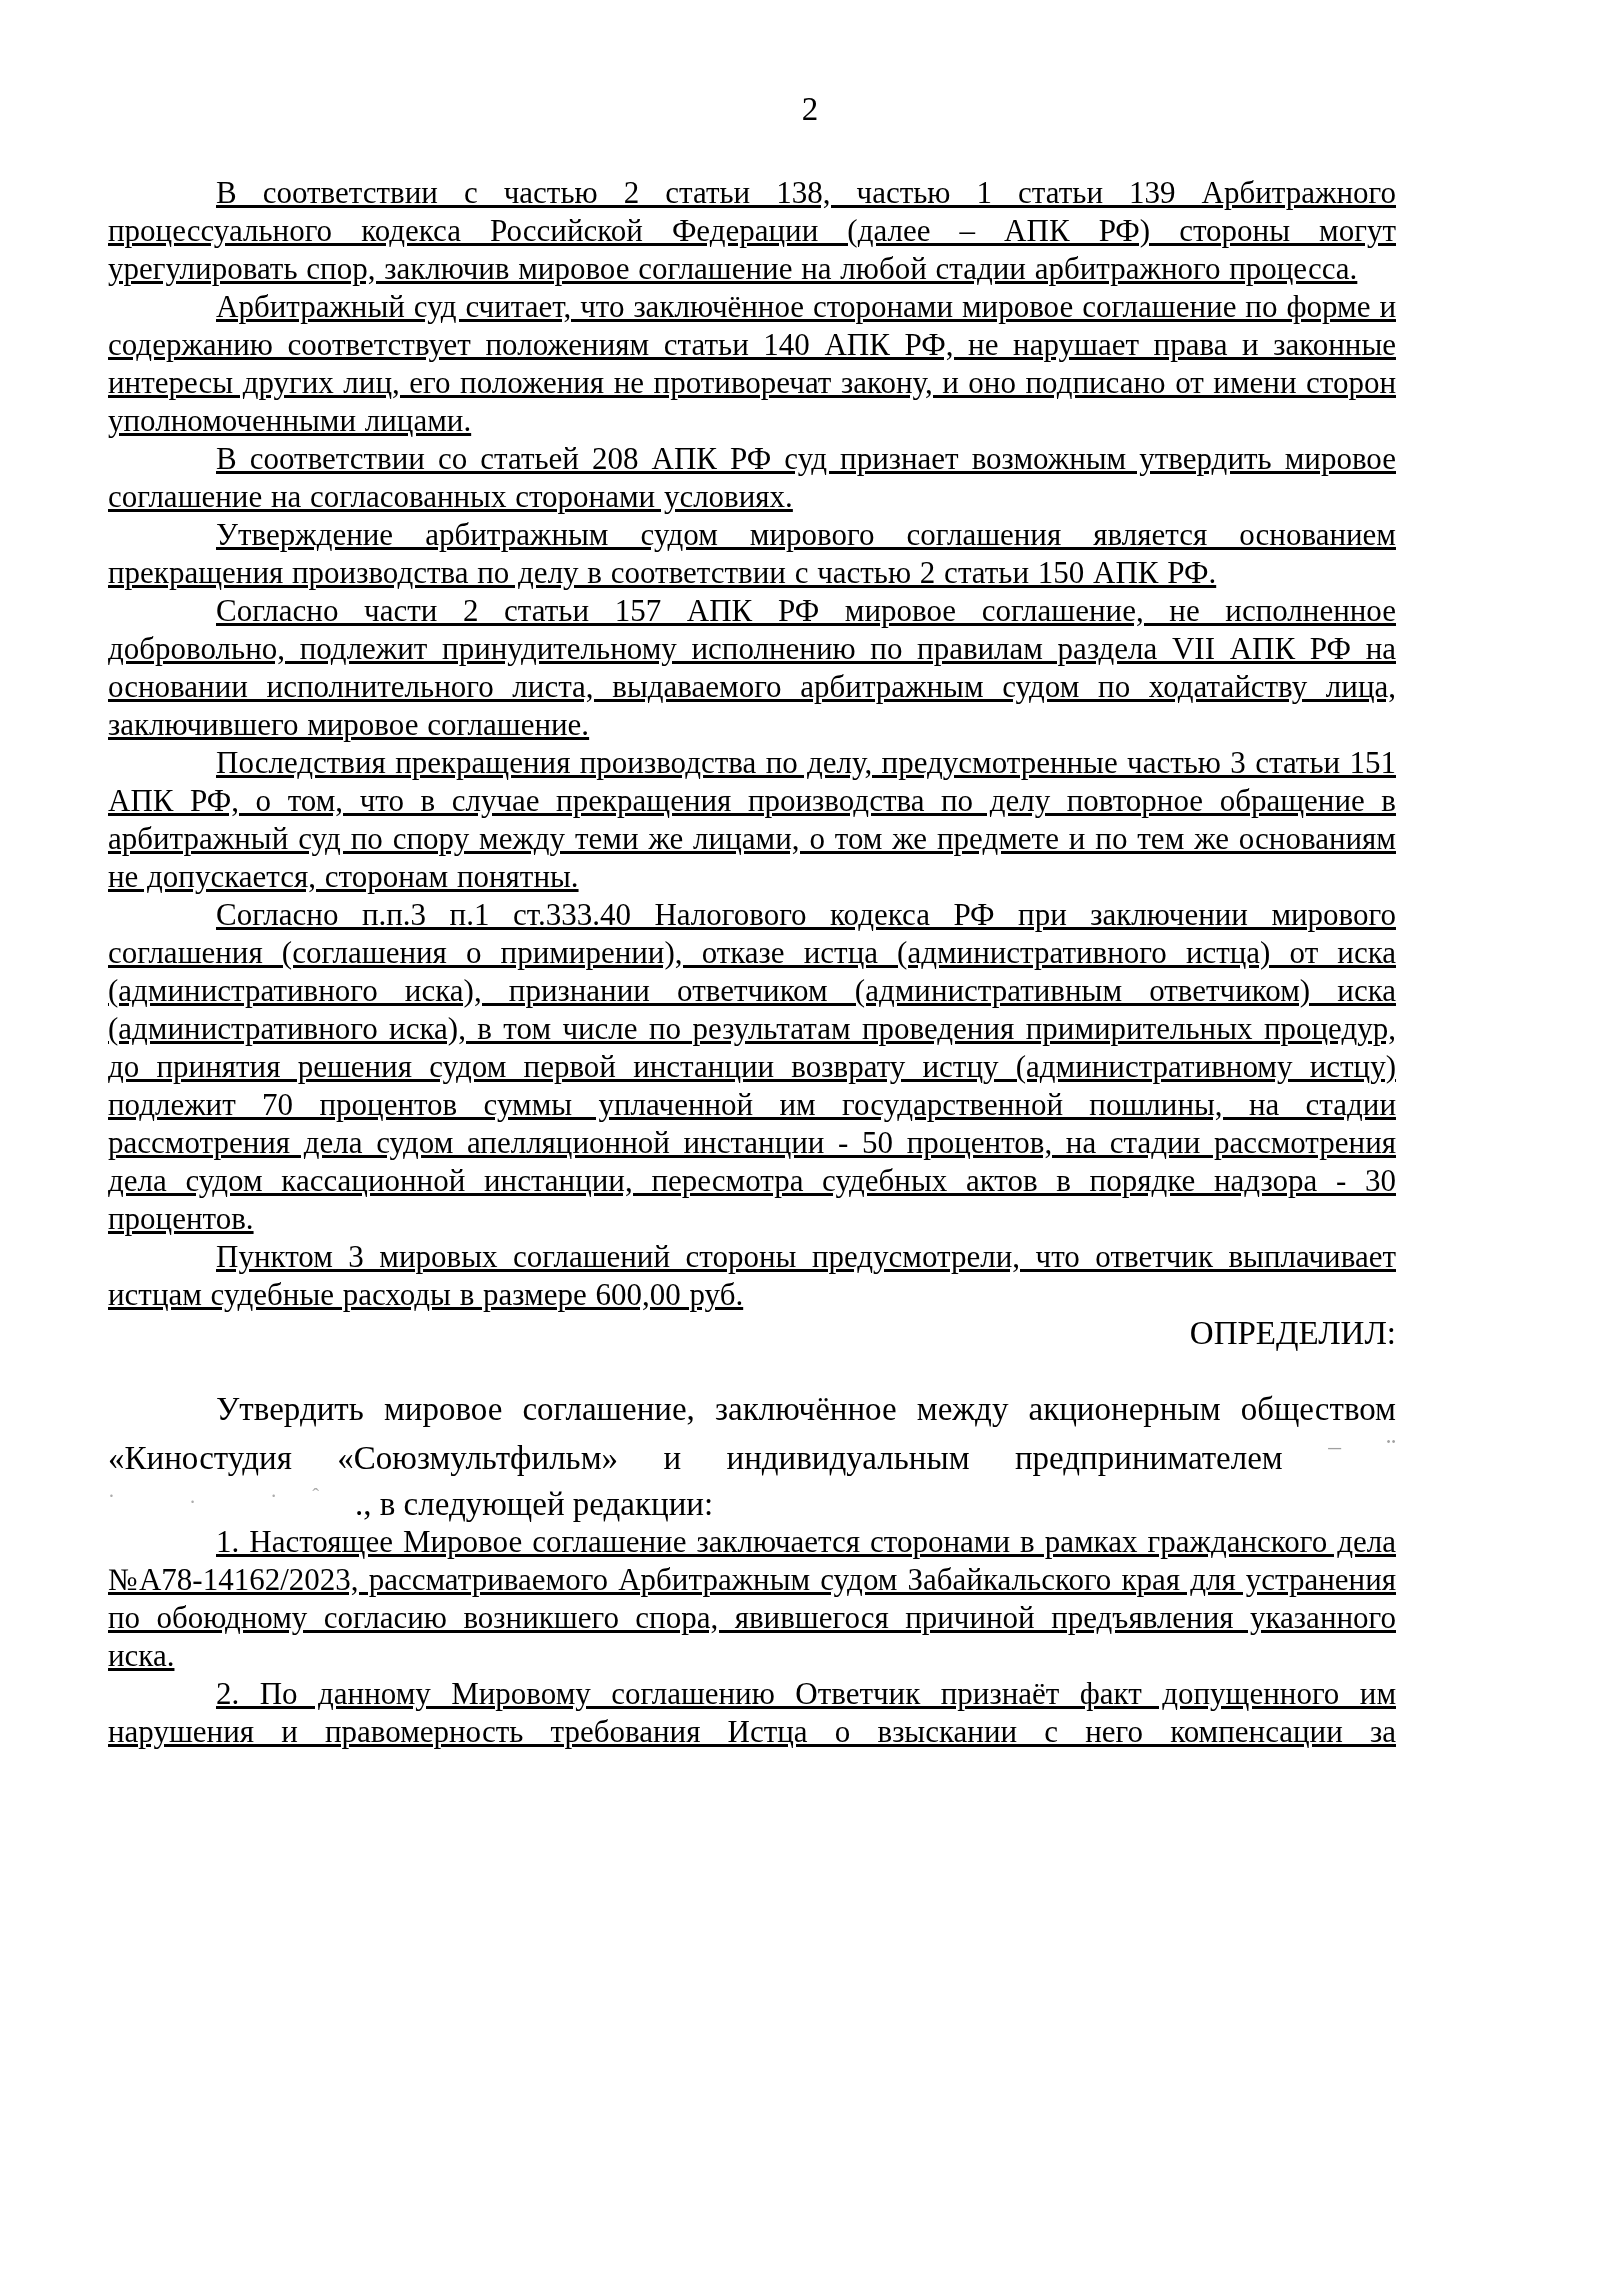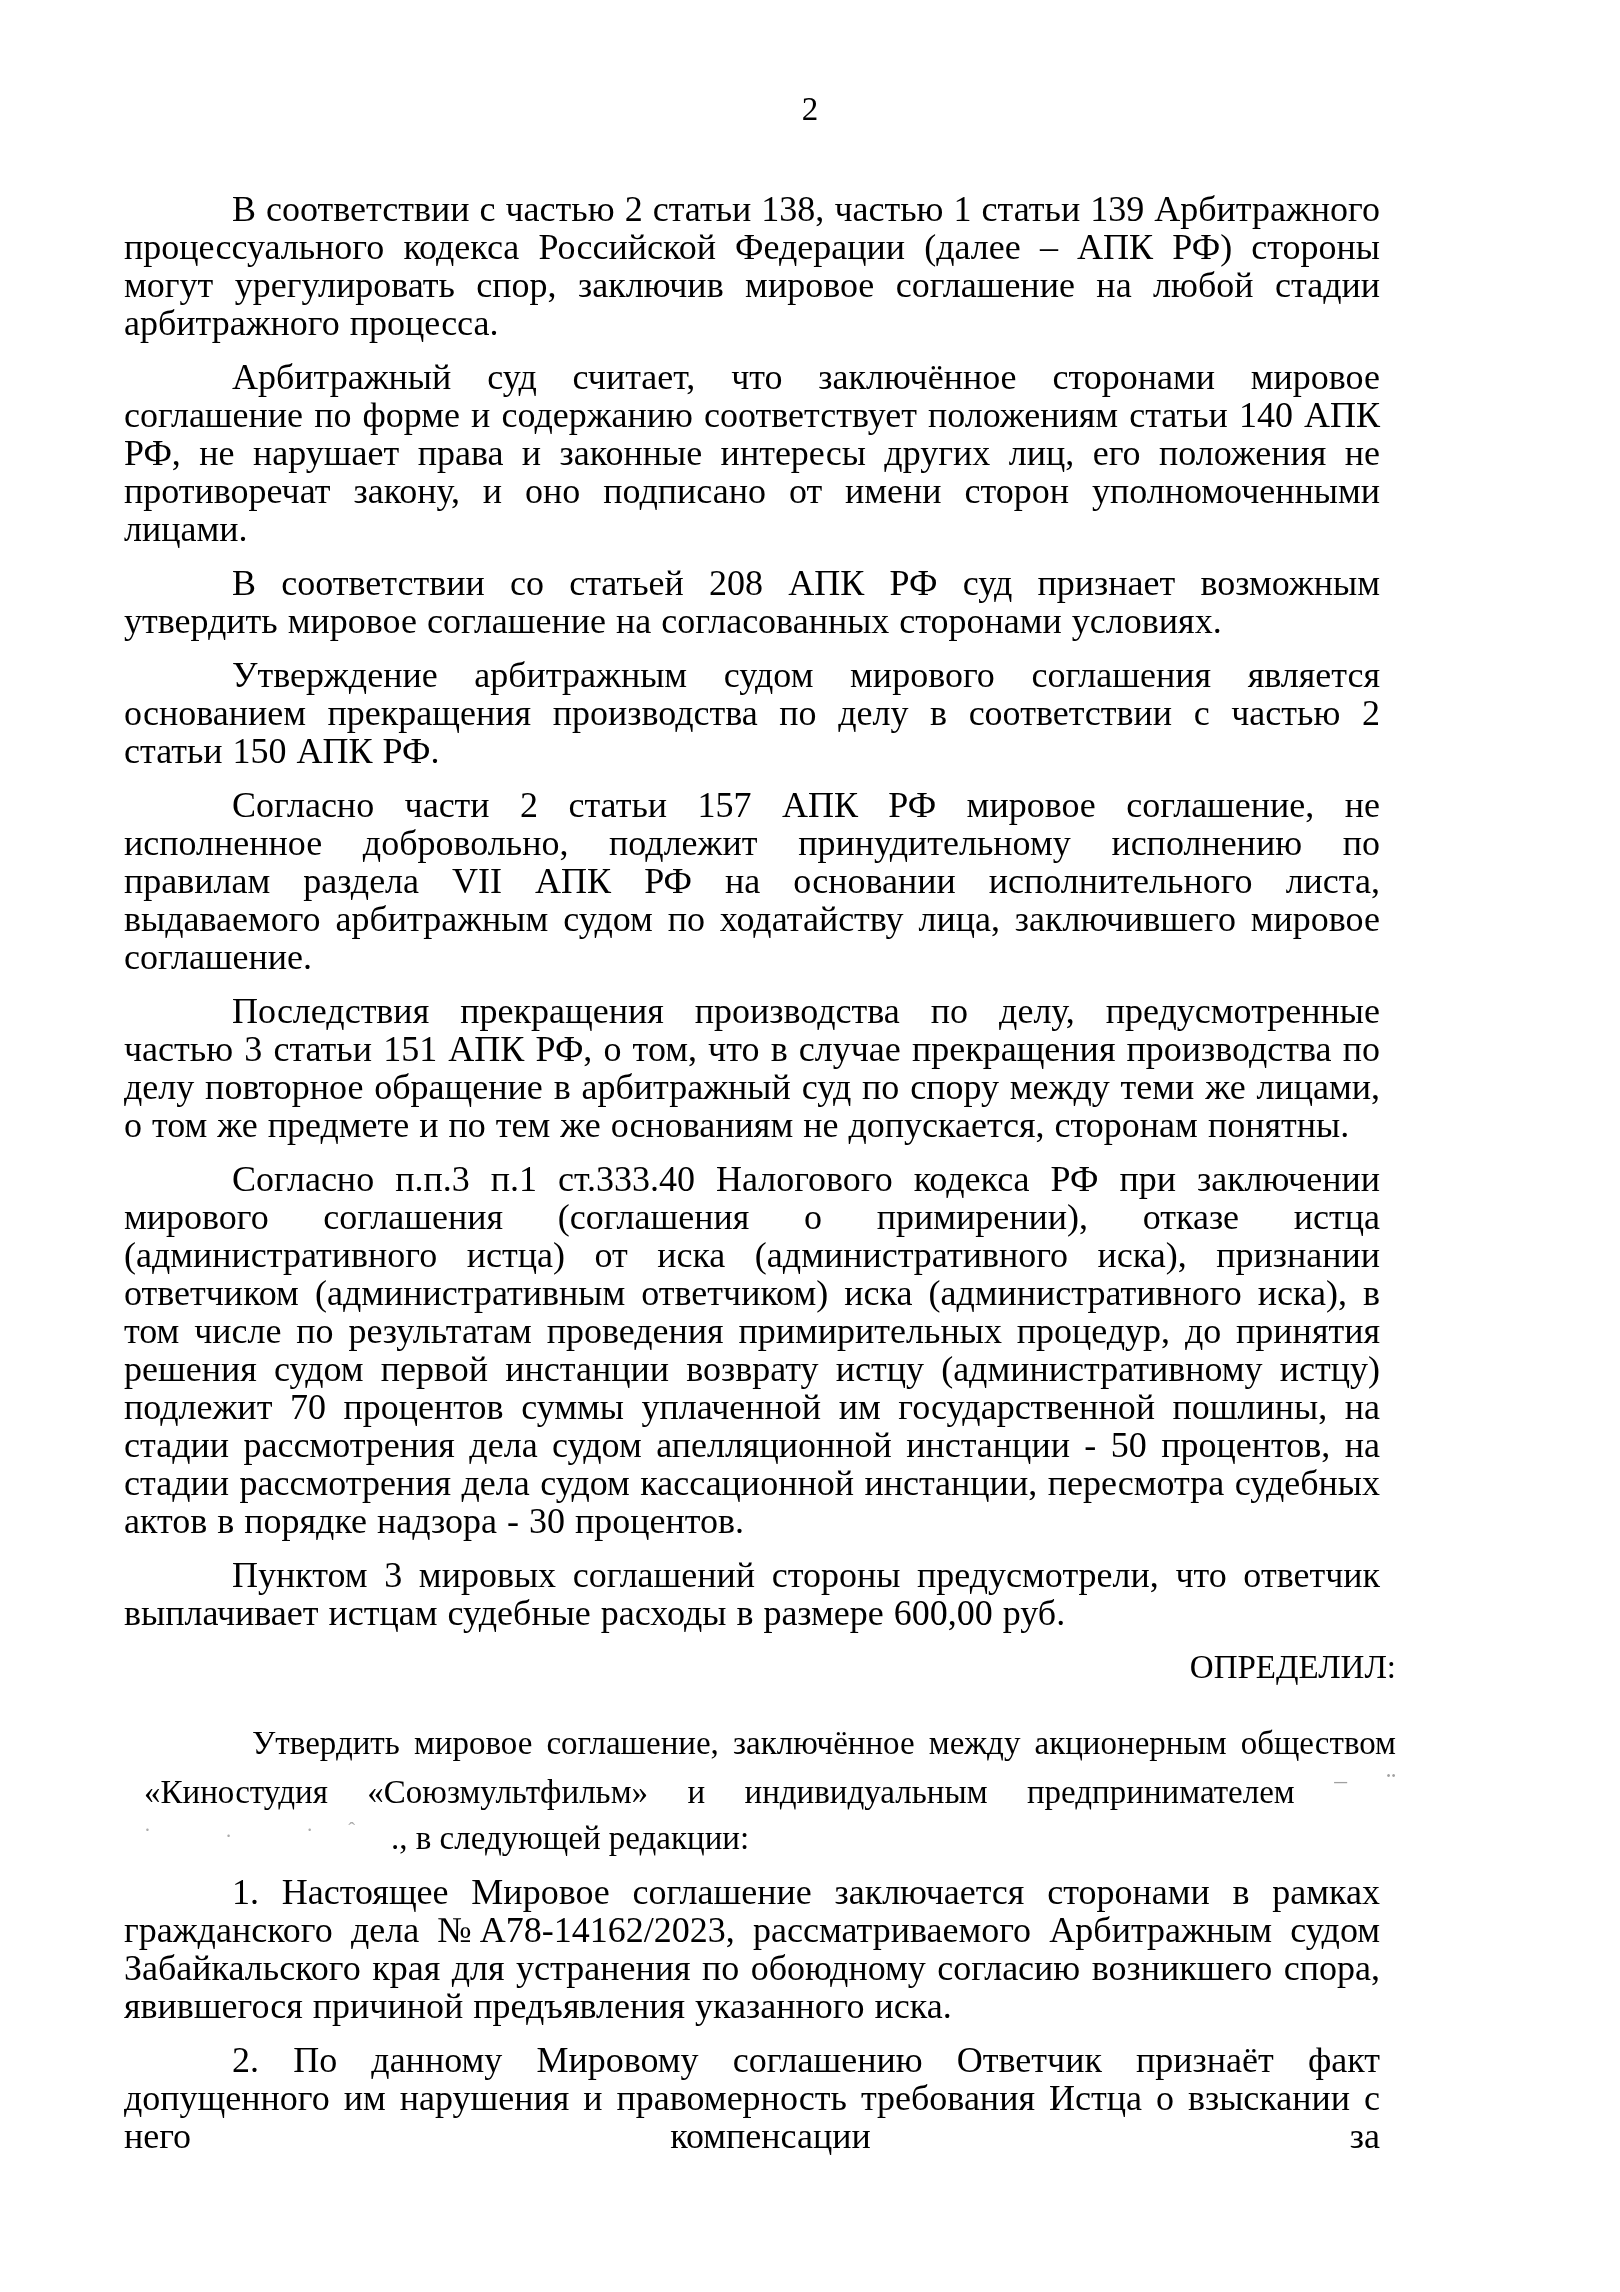--- a/index.html
+++ b/index.html
@@ -27,40 +27,40 @@
     font-size: 33px;
     line-height: 39px;
   }
   .content {
     position: absolute;
     left: 108px;
     top: 174px;
     width: 1288px;
   }
   .para {
-    margin: 16px;
-    font-size: 36px;
+    margin: 0;
+    font-size: 31px;
     line-height: 38px;
     text-align: justify;
     text-indent: 108px;
     word-spacing: 1px;
+    text-decoration: underline;
   }
   .para.last-justify {
     text-align-last: justify;
   }
   .heading {
     margin: 0;
     font-size: 33px;
     line-height: 38px;
     text-align: right;
     padding-left: 102px; 
   }
   .operative {
     margin-top: 38px;
-    margin-left: 36px;
   }
   .jline {
     font-size: 33px;
     line-height: 38px;
     text-align: justify;
     text-align-last: justify;
   }
   .jline.first {
     text-indent: 108px;
   }

